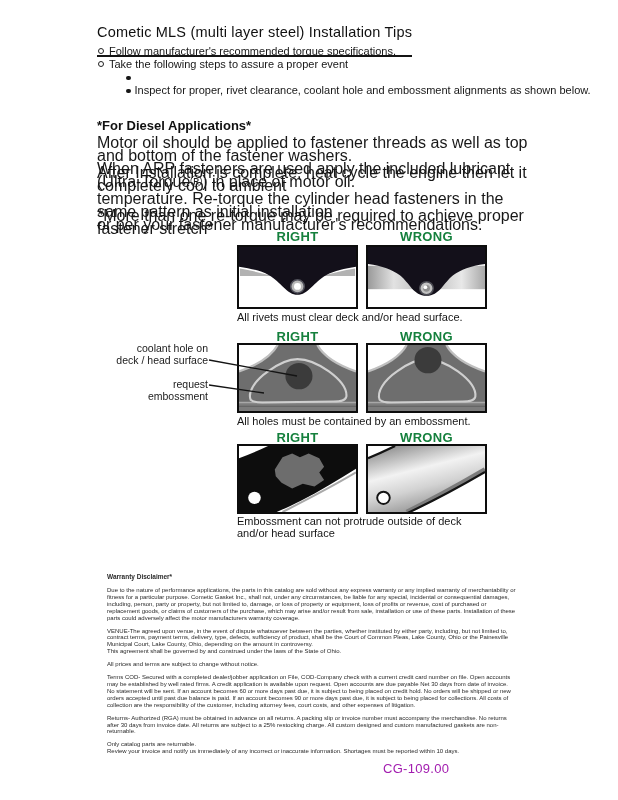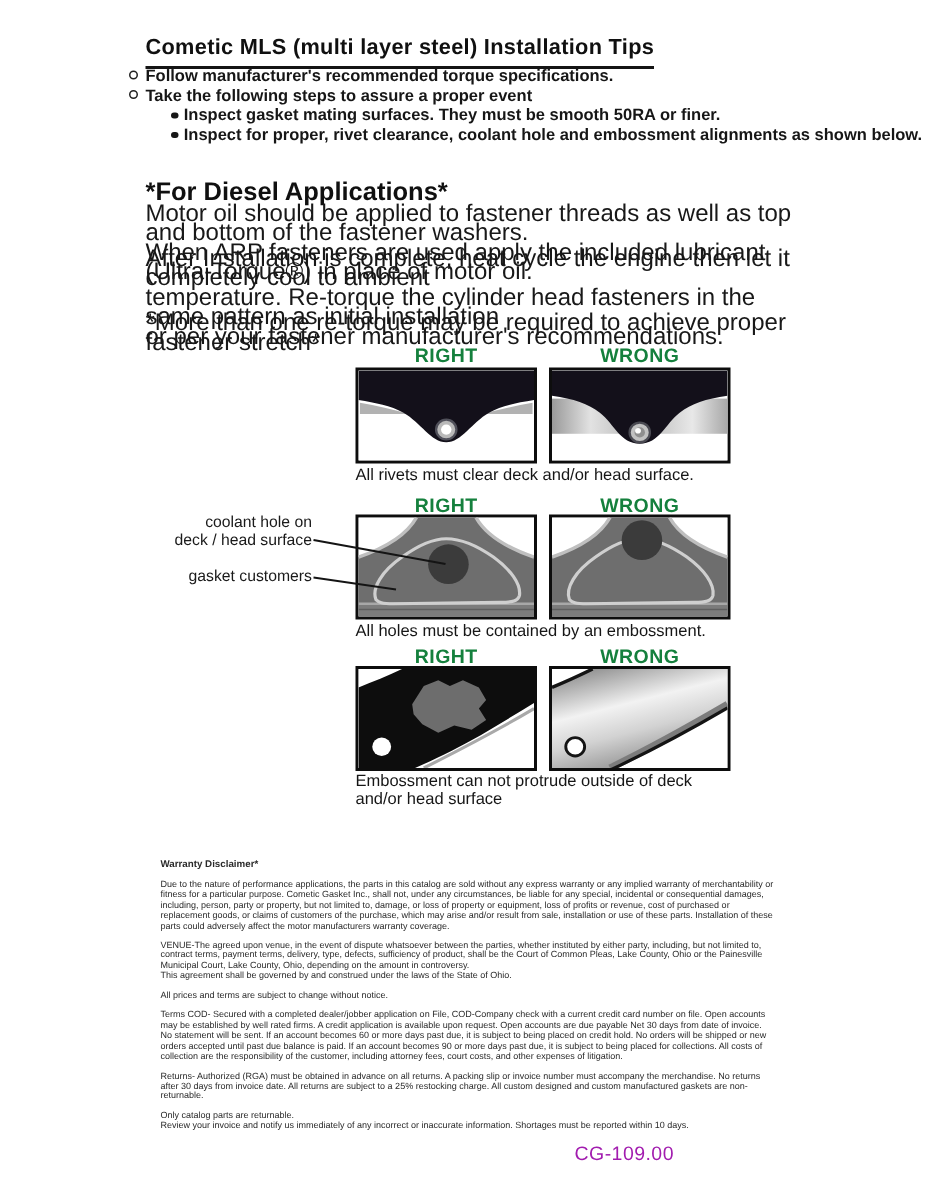--- a/index.html
+++ b/index.html
@@ -2,54 +2,54 @@
 <html><head>
 <meta charset="utf-8">
 <style>
   html,body{margin:0;padding:0;background:#ffffff;}
   #page{
     position:relative;width:618px;height:800px;background:#ffffff;overflow:hidden;
     font-family:"Liberation Sans","DejaVu Sans",sans-serif;color:#161616;
   }
   .abs{position:absolute;}
   .title{
-    left:97px;top:24px;font-size:14.5px;font-weight:bold;letter-spacing:.2px;
-    border-bottom:2px solid #141414;padding-bottom:4px;color:#101010;
+    left:97px;top:24px;font-size:14.5px;font-weight:normal;letter-spacing:.2px;
+    border-bottom:2px solid #141414;padding-bottom:15px;color:#101010;
   }
   .body-text{font-size:16px;line-height:13px;color:#181818;}
   .pre{white-space:pre-line;}
-  .bullets{left:86px;top:45px;width:460px;font-weight:bold;}
+  .bullets{left:98px;top:45px;width:460px;}
   .b-row{font-size:11px;line-height:13px;white-space:nowrap;}
   .b-sub{margin-left:28px;}
   .mark-o{display:inline-block;width:4px;height:4px;border:1px solid #222;border-radius:50%;
     margin-right:5px;vertical-align:1px;}
   .mark-f{display:inline-block;width:4.5px;height:4.5px;background:#161616;border-radius:50%;
     margin-right:4px;vertical-align:1px;}
-  .diesel-h{left:97px;top:118px;font-size:17px;font-weight:bold;color:#101010;text-align:right;}
+  .diesel-h{left:97px;top:118px;font-size:13px;font-weight:bold;color:#101010;text-align:right;}
   .dlabel{width:121px;text-align:center;font-size:13px;font-weight:bold;letter-spacing:.3px;color:#15803d;}
   .dbox{border:2px solid #0d0d0d;background:#fff;line-height:0;}
   .caption{font-size:11px;line-height:11.5px;color:#161616;}
   .callout{font-size:10.5px;line-height:12px;text-align:right;color:#1a1a1a;}
   .legal{left:107px;top:573px;width:410px;color:#2a2a2a;}
   .legal-h{font-size:6.5px;font-weight:bold;margin:0 0 7px 0;}
   .legal p{font-size:6px;line-height:6.9px;margin:0 0 6px 0;white-space:pre-line;}
   .footer{left:383px;top:761px;font-size:13px;color:#a21caf;letter-spacing:.3px;}
   svg{display:block;}
 </style>
 </head>
 <body>
 
 <div id="page">
 
   <div class="abs title">Cometic MLS (multi layer steel) Installation Tips</div>
 
   <div class="abs bullets">
     <div class="b-row"><span class="mark-o"></span><span>Follow manufacturer's recommended torque specifications.</span></div>
     <div class="b-row"><span class="mark-o"></span><span>Take the following steps to assure a proper event</span></div>
-    <div class="b-row b-sub"><span class="mark-f"></span><span>Inspect gasket mating surfaces.  They must be smooth 50RA or finer.</span></div>
+    <div class="b-row b-sub"><span class="mark-f"></span></div>
     <div class="b-row b-sub"><span class="mark-f"></span><span>Inspect for proper, rivet clearance, coolant hole and embossment alignments as shown below.</span></div>
   </div>
 
   <div class="abs diesel-h">*For Diesel Applications*</div>
   <div class="abs body-text pre" style="left:97px;top:136px;width:440px;">Motor oil should be applied to fastener threads as well as top and bottom of the fastener washers.
 When ARP fasteners are used apply the included lubricant (Ultra-Torque®) in place of motor oil.</div>
   <div class="abs body-text pre" style="left:97px;top:166px;width:440px;">After Installation is complete, heat cycle the engine then let it completely cool to ambient
 temperature. Re-torque the cylinder head fasteners in the same pattern as initial installation
 or per your fastener manufacturer's recommendations.</div>
   <div class="abs body-text" style="left:97px;top:209px;width:440px;">*More than one re-torque may be required to achieve proper fastener stretch*</div>
@@ -88,21 +88,21 @@
     </svg>
   </div>
 
   <div class="abs caption" style="left:237px;top:312px;width:300px;">All rivets must clear deck and/or head surface.</div>
 
   <div class="abs dlabel" style="left:237px;top:329px;">RIGHT</div>
   <div class="abs dlabel" style="left:366px;top:329px;">WRONG</div>
 
   <div class="abs callout pre" style="left:110px;top:342px;width:98px;">coolant hole on
 deck / head surface</div>
-  <div class="abs callout" style="left:110px;top:378px;width:98px;">gasket customers</div>
+  <div class="abs callout" style="left:110px;top:378px;width:98px;">request embossment</div>
 
   <div class="abs dbox" style="left:237px;top:343px;">
     <svg width="117" height="66" viewBox="0 0 121 70" preserveAspectRatio="none">
       <rect x="0" y="0" width="121" height="70" fill="#6e6e6e"></rect>
       <rect x="0" y="61" width="121" height="9" fill="#7c7c7c"></rect>
       <path d="M0,61 H121" stroke="#a8a8a8" stroke-width="1.8" fill="none"></path>
       <path d="M0,65 H121" stroke="#5f5f5f" stroke-width="1" fill="none"></path>
       <path d="M0,0 H40 C34,11 20,21 0,28 Z" fill="#ffffff"></path>
       <path d="M121,0 H81 C87,11 101,21 121,28 Z" fill="#ffffff"></path>
       <path d="M40,0 C34,11 20,21 0,28" stroke="#bfbfbf" stroke-width="2.4" fill="none"></path>

